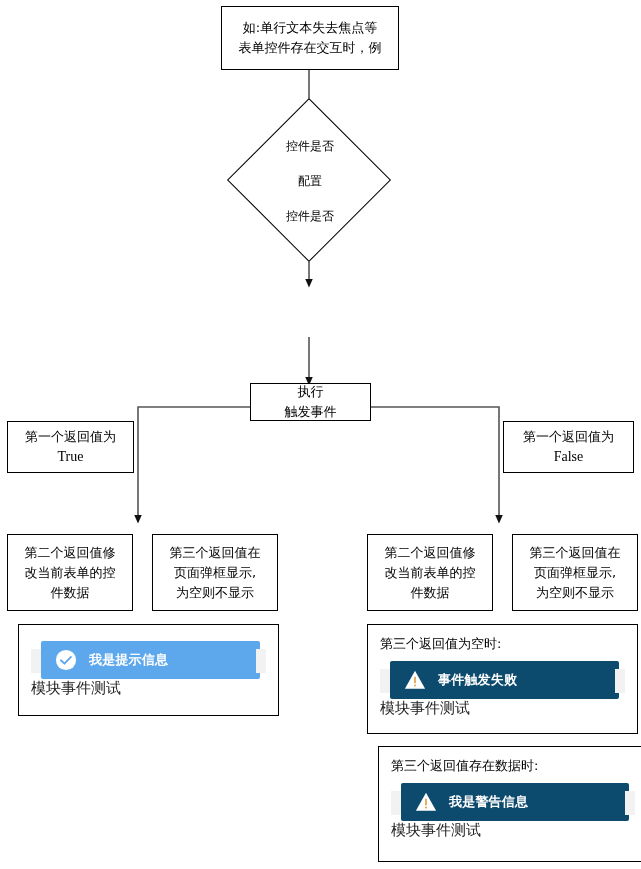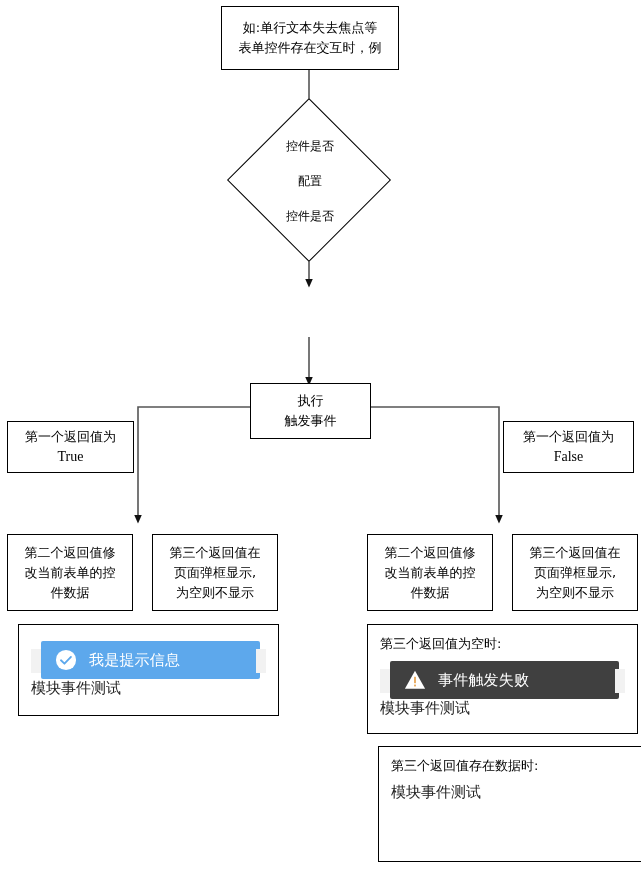--- a/index.html
+++ b/index.html
@@ -88,33 +88,34 @@
     position: relative;
     height: 38px;
     display: flex;
     align-items: center;
     padding-left: 14px;
     border-radius: 2px;
     box-sizing: border-box;
     margin: 0 6px 0 10px;
   }
   .toast.info { background: #5da8ec; }
-  .toast.warn { background: #404040; }
+  .toast.warn { background: #0c4a6e; }
   .toast-icon {
     width: 22px;
     height: 22px;
     flex: 0 0 22px;
     margin-right: 12px;
     display: block;
   }
   .toast-text {
-    font-size: 15px;
+    font-size: 13px;
     color: #ffffff;
     letter-spacing: 0.2px;
     white-space: nowrap;
+    font-weight: bold;
   }
   .toast-shadow-l, .toast-shadow-r {
     position: absolute;
     top: 8px;
     width: 10px;
     height: 24px;
     background: #f2f2f2;
   }
   .panel-body-text {
     text-align: left;
@@ -155,21 +156,21 @@
   </div>
 
   <div class="diamond" style="left:251px; top:122px;"></div>
   <div class="diamond-label" style="left:251px; top:122px; width:118px; height:118px;gap:16px;">
     <span class="ln">控件是否</span>
     <span class="ln">配置</span>
     <span class="ln">控件是否</span>
   </div>
 
 
-  <div class="node" style="left:250px; top:383px; width:121px; height:56px;">
+  <div class="node" style="left:250px; top:383px; width:121px; height:38px;">
     <span class="ln">执行</span>
     <span class="ln">触发事件</span>
   </div>
 
   <div class="node" style="left:7px; top:421px; width:127px; height:52px;">
     <span class="ln">第一个返回值为</span>
     <span class="ln latin">True</span>
   </div>
 
   <div class="node" style="left:503px; top:421px; width:131px; height:52px;">
@@ -224,16 +225,26 @@
         <rect x="11" y="8.5" width="2" height="7" fill="#e8a85a"></rect>
         <rect x="11" y="17" width="2" height="2" fill="#e8a85a"></rect>
       </svg>
       <span class="toast-text">事件触发失败</span>
     </div>
     <div class="panel-body-text">模块事件测试</div>
   </div>
 
   <div class="panel panel-pad-bottom" style="left:378px; top:746px; width:270px; height:116px;">
     <div class="panel-caption">第三个返回值存在数据时:</div>
+    <div class="toast warn">
+      <div class="toast-shadow-l" style="left:-10px;"></div>
+      <div class="toast-shadow-r" style="right:-6px;"></div>
+      <svg class="toast-icon" viewBox="0 0 24 24">
+        <path d="M12 2 L23 21.5 L1 21.5 Z" fill="#ffffff"></path>
+        <rect x="11" y="8.5" width="2" height="7" fill="#e8a85a"></rect>
+        <rect x="11" y="17" width="2" height="2" fill="#e8a85a"></rect>
+      </svg>
+      <span class="toast-text">我是警告信息</span>
+    </div>
     <div class="panel-body-text">模块事件测试</div>
   </div>
 
 </div>
 
 </body></html>

